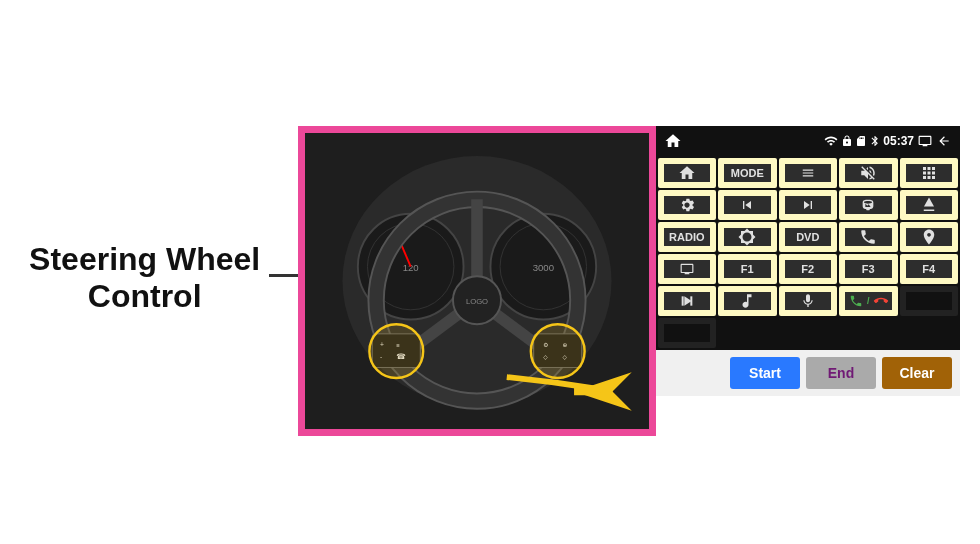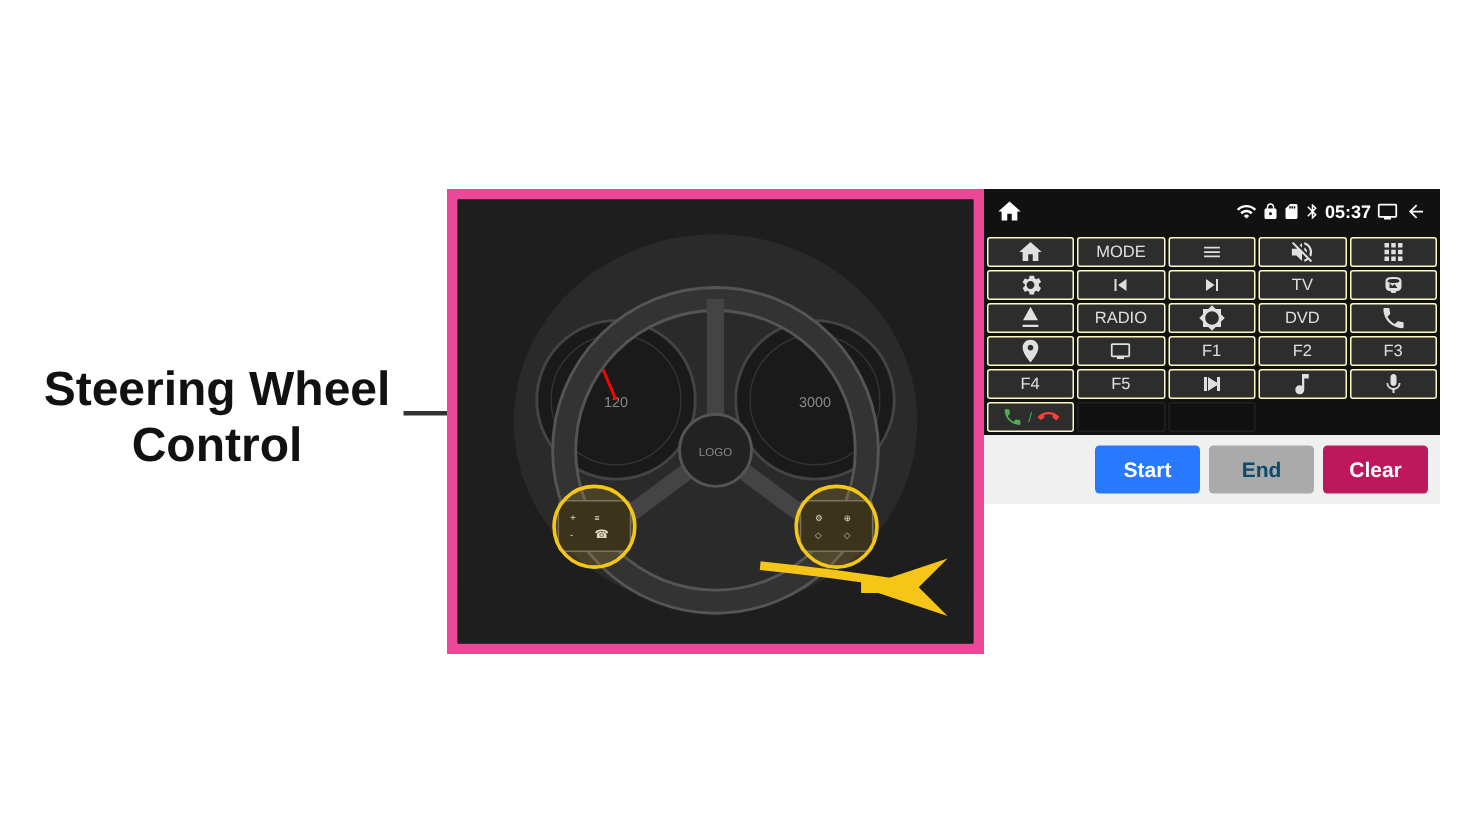--- a/index.html
+++ b/index.html
@@ -115,27 +115,27 @@
       display: grid;
       grid-template-columns: repeat(5, 1fr);
       grid-template-rows: repeat(6, 1fr);
       gap: 2px;
       padding: 2px;
       background: #111;
     }
 
     .hu-btn {
       background: #2d2d2d;
-      border: 1px solid #fef9c3;
+      border: 6px solid #fef9c3;
       color: #e0e0e0;
       display: flex;
       align-items: center;
       justify-content: center;
       font-size: 11px;
-      font-weight: normal;
+      font-weight: bold;
       cursor: pointer;
       border-radius: 2px;
       user-select: none;
     }
 
     .hu-btn svg {
       fill: #e0e0e0;
     }
 
     
@@ -161,25 +161,25 @@
       padding: 0 16px;
     }
 
     .btn-start {
       background: #2979ff;
       color: #fff;
     }
 
     .btn-end {
       background: #aaa;
-      color: #0c4a6e;
+      color: #701a75;
     }
 
     .btn-clear {
-      background: #be185d;
+      background: #a16207;
       color: #fff;
     }
 
   </style>
 </head>
 <body>
 
 <div class="page-container">
   <h1 class="title">Steering Wheel Control</h1>
   <div class="divider"></div>
@@ -312,23 +312,20 @@
           <div class="hu-btn">
             <svg width="22" height="16" viewBox="0 0 24 24">
                 <path d="M6 6h2v12H6zm3.5 6l8.5 6V6z" fill="#e0e0e0"></path>
               </svg>
           </div>
           <div class="hu-btn">
             <svg width="22" height="16" viewBox="0 0 24 24">
                 <path d="M6 18l8.5-6L6 6v12zM16 6v12h2V6h-2z" fill="#e0e0e0"></path>
               </svg>
           </div>
-          <div class="hu-btn">
-            <span>TV</span>
-          </div>
 
           <div class="hu-btn">
             <svg width="22" height="16" viewBox="0 0 24 24">
                 <path d="M12 4c-4.42 0-8 .5-8 4v6c0 2.22 1.8 4 4 4h1l1 2h4l1-2h1c2.2 0 4-1.78 4-4V8c0-3.5-3.58-4-8-4zm0 2c1.93 0 6 .17 6 2s-4.07 2-6 2-6-.17-6-2 4.07-2 6-2zm4 9h-8v-5l3 3 2-2 3 4z" fill="#e0e0e0"></path>
               </svg>
           </div>
           <div class="hu-btn">
             <svg width="18" height="18" viewBox="0 0 24 24">
                 <path d="M5 20h14v-2H5v2zm7-18L5.33 14h13.34L12 2z" fill="#e0e0e0"></path>
               </svg>
@@ -365,23 +362,20 @@
           </div>
 
           <div class="hu-btn">
             <span>F2</span>
           </div>
           <div class="hu-btn">
             <span>F3</span>
           </div>
           <div class="hu-btn">
             <span>F4</span>
-          </div>
-          <div class="hu-btn">
-            <span>F5</span>
           </div>
           <div class="hu-btn">
             <svg width="20" height="16" viewBox="0 0 24 24">
                 <path d="M8 5v14l11-7z" fill="#e0e0e0"></path>
                 <rect x="17" y="5" width="3" height="14" fill="#e0e0e0"></rect>
                 <rect x="4" y="5" width="3" height="14" fill="#e0e0e0"></rect>
               </svg>
           </div>
 
           <div class="hu-btn">

